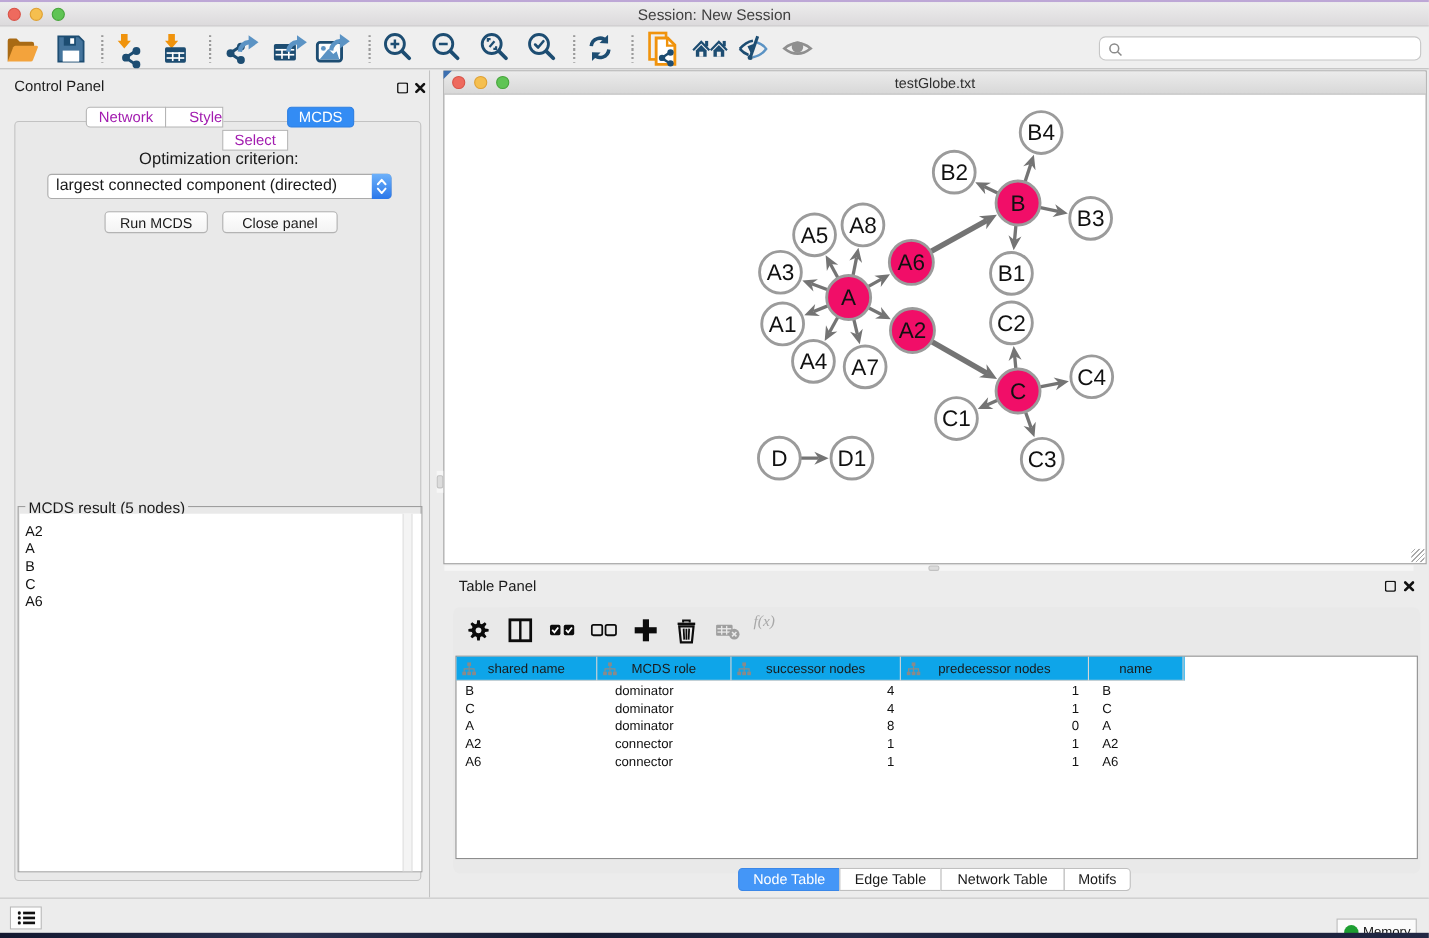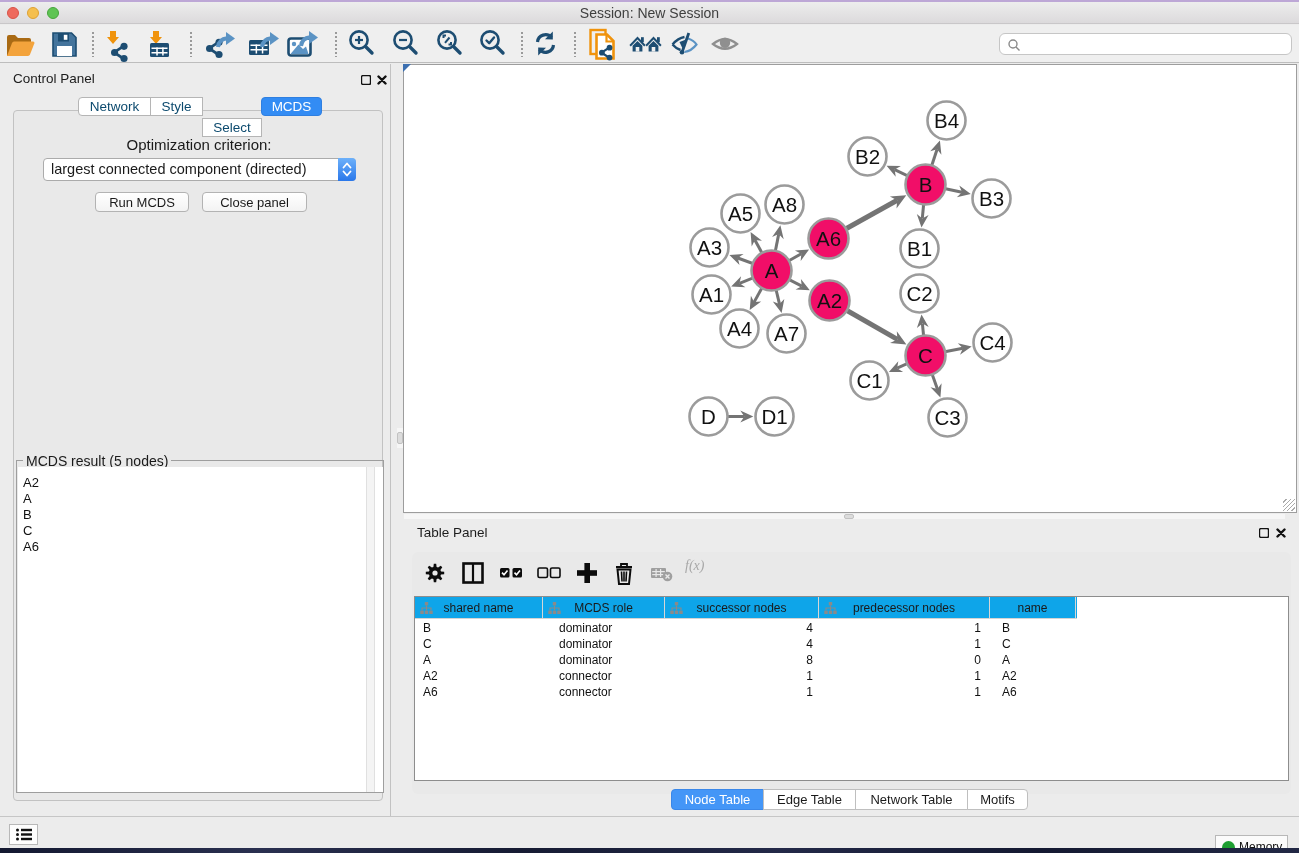--- a/index.html
+++ b/index.html
@@ -19,23 +19,23 @@
 .tbi { position:absolute; top:0; height:38px; }
 .tsep { position:absolute; top:7px; height:25px; width:2px; background:repeating-linear-gradient(#9a9a9a 0 2px, transparent 2px 4px); }
 #search { position:absolute; left:999px; top:8px; width:293px; height:22px; background:#fff;
   border:1px solid #c6c6c6; border-radius:6px; }
 
 #leftpanel { left:0; top:64px; width:422px; height:752px; background:#ececec; }
 #cp-title { position:absolute; left:13px; top:7px; font-size:13.5px; color:#1c1c1c; }
 .winbtn { position:absolute; top:11px; }
 #tabrow { position:absolute; left:78px; top:33px; width:244px; height:19px; z-index:3; }
 .tab { position:absolute; top:0; height:19px; font-size:13.5px; text-align:center; line-height:18px;
-  background:#fff; border:1px solid #b5b5b5; color:#0c4a6e; }
+  background:#fff; border:1px solid #b5b5b5; color:#a21caf; }
 #tab-net { left:0; width:73px; border-radius:4px 0 0 4px; }
-#tab-style { left:72px; width:53px; }
+#tab-style { left:72px; width:53px;text-align:right; }
 #tab-select { left:124px; width:60px;margin-top:21px; }
 #tab-mcds { left:183px; width:61px; background:#338cf4; border-color:#2f7fe0; color:#fff; border-radius:4px; }
 #tabpanel { position:absolute; left:13px; top:46px; width:370px; height:691px;
   background:#e9e9e9; border:1px solid #c2c2c2; border-radius:4px; }
 #optlabel { position:absolute; left:0; top:25px; width:370px; text-align:center; font-size:15px; color:#1a1a1a; }
 #dropdown { position:absolute; left:29px; top:47px; width:313px; height:23px; background:#fff;
   border:1px solid #ababab; border-radius:4px; font-size:14.5px; color:#1a1a1a; line-height:21px; padding-left:7px; }
 #dropbtn { position:absolute; right:-1px; top:-1px; width:18px; height:23px; border-radius:0 4px 4px 0;
   background:linear-gradient(#6db1fa,#2a77ea); }
 .btn { position:absolute; top:81px; height:20px; background:linear-gradient(#ffffff,#f3f3f3);
@@ -257,20 +257,26 @@
           <div class="li">C</div>
           <div class="li">A6</div>
         <div id="listscroll"></div>
       </div>
     </div>
   </div>
 </div>
 <div id="vdivider" class="abs"></div>
 <div id="desktop" class="abs">
   <div id="netwin">
+    <div id="nettitle">
+      <div class="title">testGlobe.txt</div>
+      <div class="ntl" id="ntl-r"></div>
+        <div class="ntl" id="ntl-y"></div>
+        <div class="ntl" id="ntl-g"></div>
+    </div>
     <svg class="graph" width="893" height="426" viewBox="0 0 893 426" font-family="Liberation Sans, sans-serif">
 <line x1="367.5" y1="183.5" x2="350.9" y2="153.0" stroke="#747474" stroke-width="3.0"></line>
 <polygon points="346.6,145.1 358.0,153.7 350.9,153.0 347.7,159.4" fill="#747474"></polygon>
 <line x1="367.5" y1="183.5" x2="374.7" y2="147.1" stroke="#747474" stroke-width="3.0"></line>
 <polygon points="376.4,138.3 379.7,152.2 374.7,147.1 368.1,149.9" fill="#747474"></polygon>
 <line x1="367.5" y1="183.5" x2="333.8" y2="171.0" stroke="#747474" stroke-width="3.0"></line>
 <polygon points="325.4,167.9 339.6,166.9 333.8,171.0 335.5,177.9" fill="#747474"></polygon>
 <line x1="367.5" y1="183.5" x2="335.5" y2="196.3" stroke="#747474" stroke-width="3.0"></line>
 <polygon points="327.2,199.6 337.1,189.3 335.5,196.3 341.4,200.3" fill="#747474"></polygon>
 <line x1="367.5" y1="183.5" x2="350.1" y2="215.1" stroke="#747474" stroke-width="3.0"></line>

